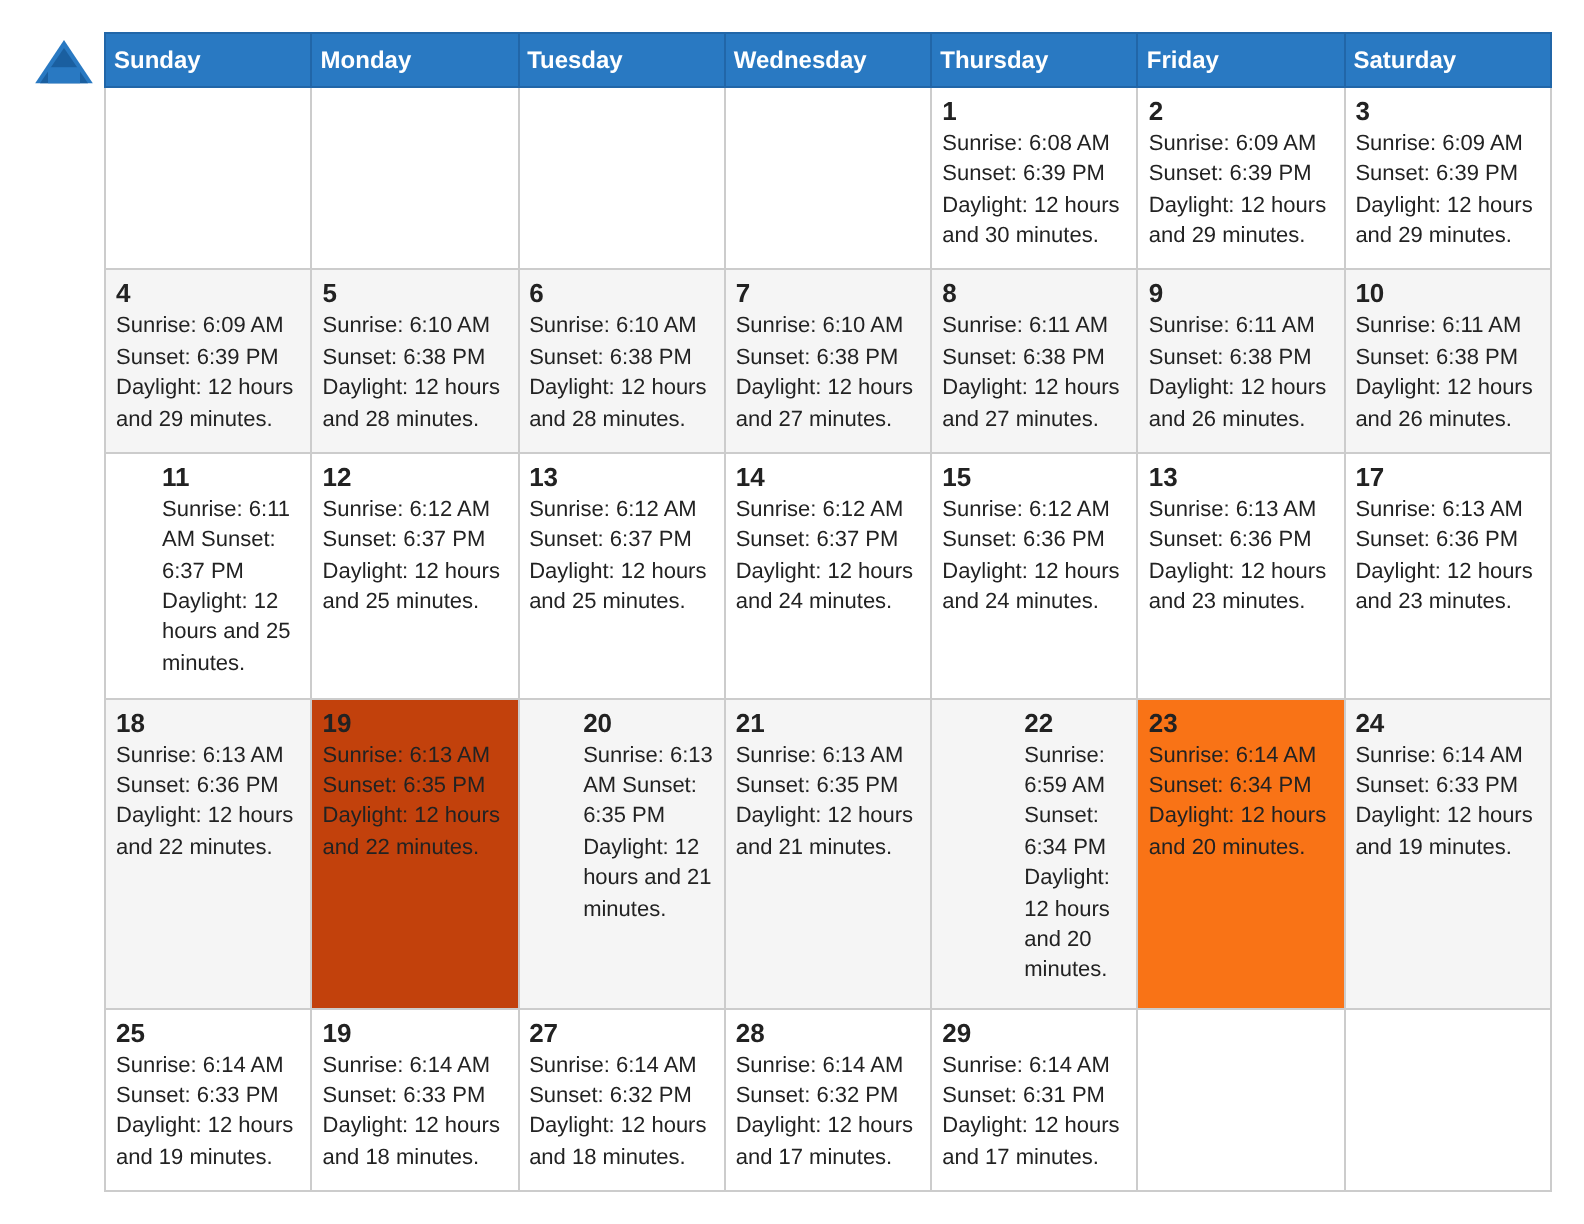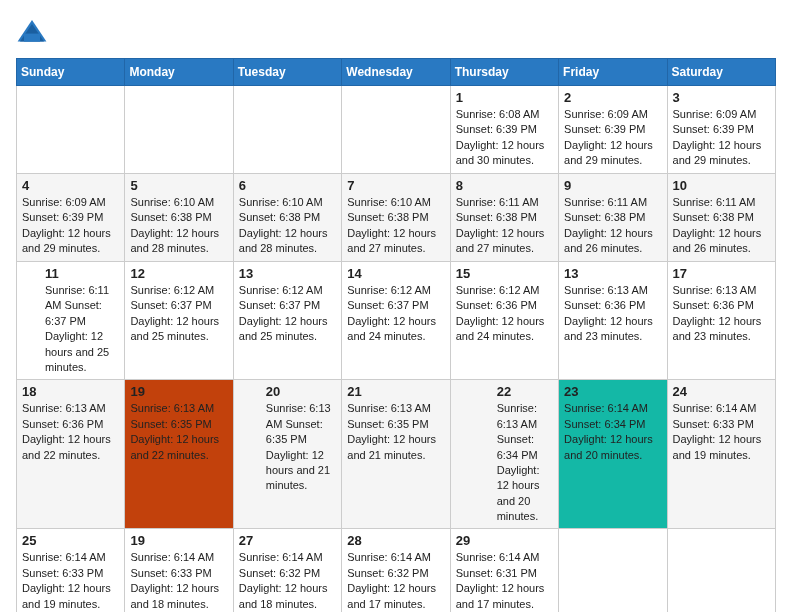--- a/index.html
+++ b/index.html
@@ -8,21 +8,20 @@
       background: #fff;
       width: 792px;
       height: 612px;
       overflow: hidden;
     }
     .page {
       width: 792px;
       height: 612px;
       padding: 16px;
       display: flex;
-      flex-direction: column;
     }
     .header {
       display: flex;
       justify-content: space-between;
       align-items: flex-start;
       margin-bottom: 10px;
     }
     .logo {
       display: flex;
       align-items: center;
@@ -289,26 +288,26 @@
           </td>
           <td style="background-color: rgb(245, 245, 245);">
             <span class="day-number">21</span>
             <div class="day-info">Sunrise: 6:13 AM
 Sunset: 6:35 PM
 Daylight: 12 hours
 and 21 minutes.</div>
           </td>
           <td style="background-color: rgb(245, 245, 245); padding-left: 46px;">
             <span class="day-number">22</span>
-            <div class="day-info">Sunrise: 6:13 AM
+            <div class="day-info">Sunrise: 6:59 AM
 Sunset: 6:34 PM
 Daylight: 12 hours
 and 20 minutes.</div>
           </td>
-          <td style="background-color: #14b8a6;">
+          <td style="background-color: #f97316;">
             <span class="day-number">23</span>
             <div class="day-info">Sunrise: 6:14 AM
 Sunset: 6:34 PM
 Daylight: 12 hours
 and 20 minutes.</div>
           </td>
           <td style="background-color: rgb(245, 245, 245);">
             <span class="day-number">24</span>
             <div class="day-info">Sunrise: 6:14 AM
 Sunset: 6:33 PM

